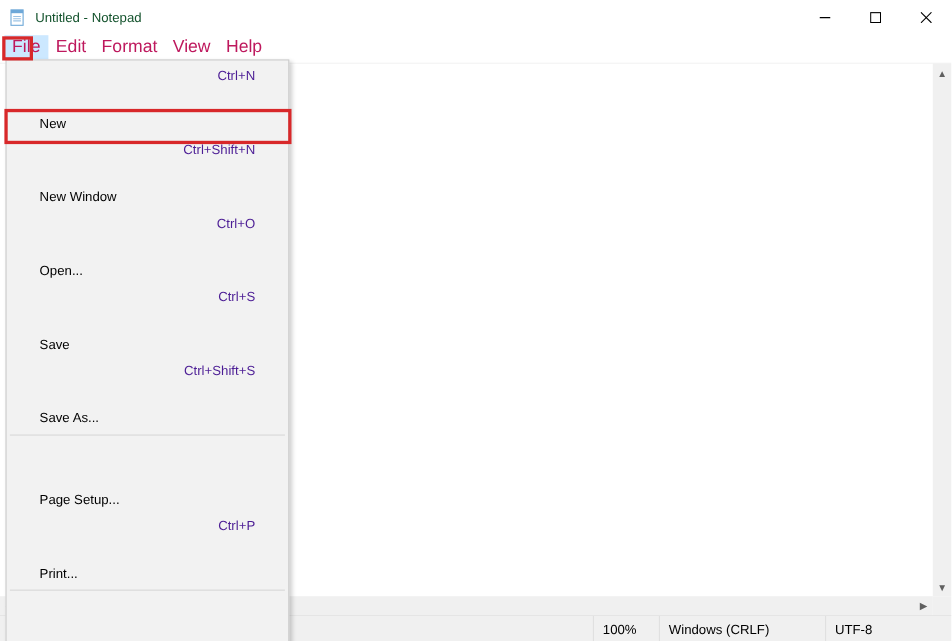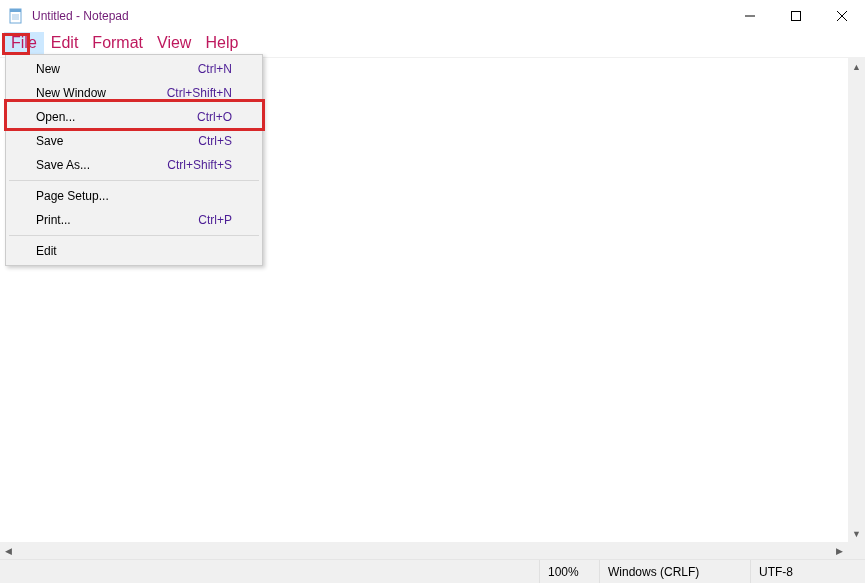--- a/index.html
+++ b/index.html
@@ -1,21 +1,21 @@
 <!DOCTYPE html>
 <html><head>
 <meta charset="utf-8">
 <style>
   * { box-sizing: border-box; margin: 0; padding: 0; font-family: "Segoe UI", Tahoma, sans-serif; }
   body { width: 865px; height: 583px; background: #fff; position: relative; overflow: hidden; }
 
   
   .titlebar { height: 32px; display: flex; align-items: center; padding-left: 8px; background: #fff; }
   .titlebar .app-icon { width: 16px; height: 16px; margin-right: 8px; }
-  .titlebar .title { font-size: 12px; color: #701a75; flex: 1; }
+  .titlebar .title { font-size: 12px; color: #14532d; flex: 1; }
   .win-controls { display: flex; height: 100%; }
   .win-btn { width: 46px; height: 32px; display: flex; align-items: center; justify-content: center; }
   .win-btn svg { width: 10px; height: 10px; }
 
   
   .menubar { height: 22px; display: flex; align-items: center; padding-left: 4px; font-size: 16px; color: #be185d; }
   .menu-item { padding: 2px 7px; line-height: 18px; }
   .menu-item.highlighted { background: #cce8ff; }
   .file-highlight-box { position: absolute; top: 33px; left: 2px; width: 28px; height: 22px; border: 3px solid #d8282a; pointer-events: none; z-index: 5; }
 
@@ -25,21 +25,21 @@
     top: 54px; left: 5px;
     width: 258px;
     background: #f2f2f2;
     border: 1px solid #ccc;
     box-shadow: 2px 2px 4px rgba(0,0,0,0.2);
     z-index: 3;
     font-size: 12px;
     padding: 2px;
   }
   .dd-item { display: flex; padding: 5px 28px 5px 28px; color: #000; }
-  .dd-item .lbl { flex: 1; }
+  .dd-item .lbl { flex: 1; margin-top: 43px; }
   .dd-item .sc { color: #4c1d95; }
   .dd-sep { height: 1px; background: #d7d7d7; margin: 3px 1px; }
   .open-highlight-box {
     position: absolute;
     top: 99px; left: 4px;
     width: 261px; height: 32px;
     border: 3px solid #d8282a;
     pointer-events: none; z-index: 6;
   }
 

